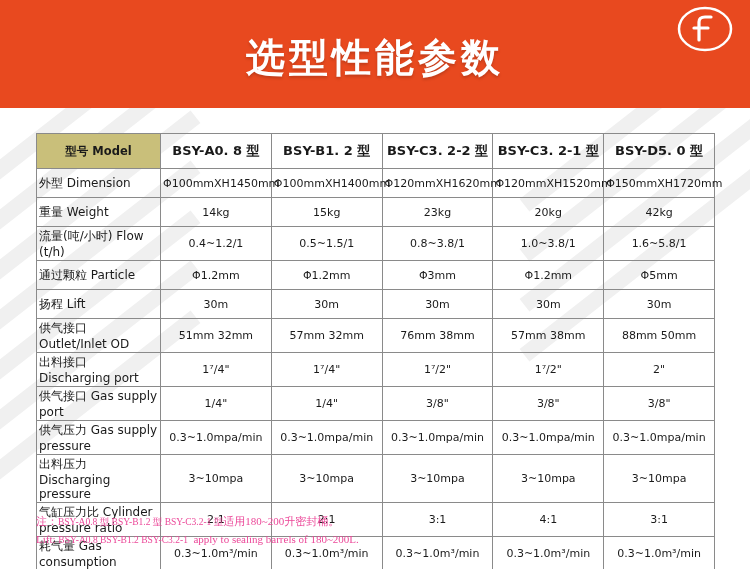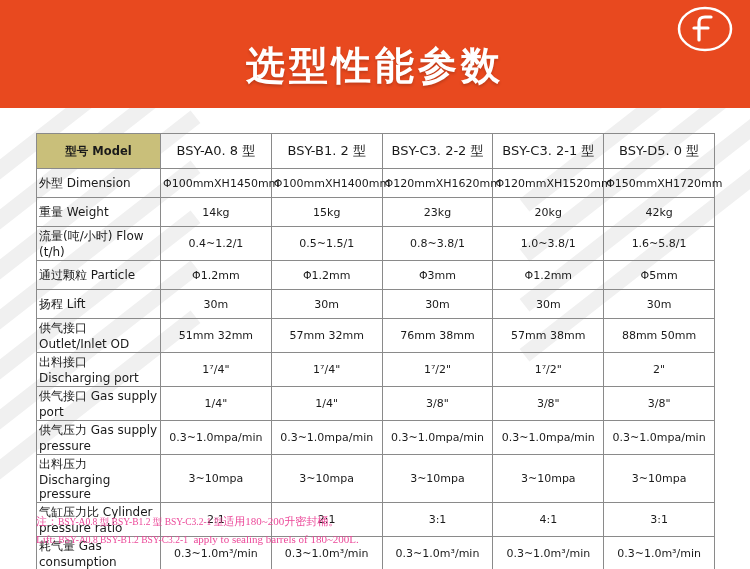--- a/index.html
+++ b/index.html
@@ -23,21 +23,21 @@
   .banner {
     position: relative;
     width: 750px;
     height: 108px;
     background: #e8491f;
     overflow: hidden;
   }
   .banner-title {
     position: absolute;
     left: 0;
-    top: 12px;
+    top: 4px;
     width: 750px;
     height: 108px;
     display: flex;
     align-items: center;
     justify-content: center;
     color: #ffffff;
     font-size: 39px;
     font-weight: bold;
     letter-spacing: 4px;
     font-family: Liberation Serif, serif;
@@ -91,21 +91,21 @@
     font-size: 11px;
     color: #1a1a1a;
     height: 26px;
     padding: 1px 2px;
     font-family: "DejaVu Sans", "Liberation Sans", sans-serif;
     background: transparent;
   }
   table.spec thead th {
     height: 32px;
     font-size: 13px;
-    font-weight: normal;
+    font-weight: bold;
   }
   table.spec thead th.corner {
     background: #c9bf7a;
     font-size: 11.5px;
     font-weight: bold;
   }
   table.spec tbody td.rowhead {
     font-size: 12px;
     font-weight: normal;
     text-align: left;

